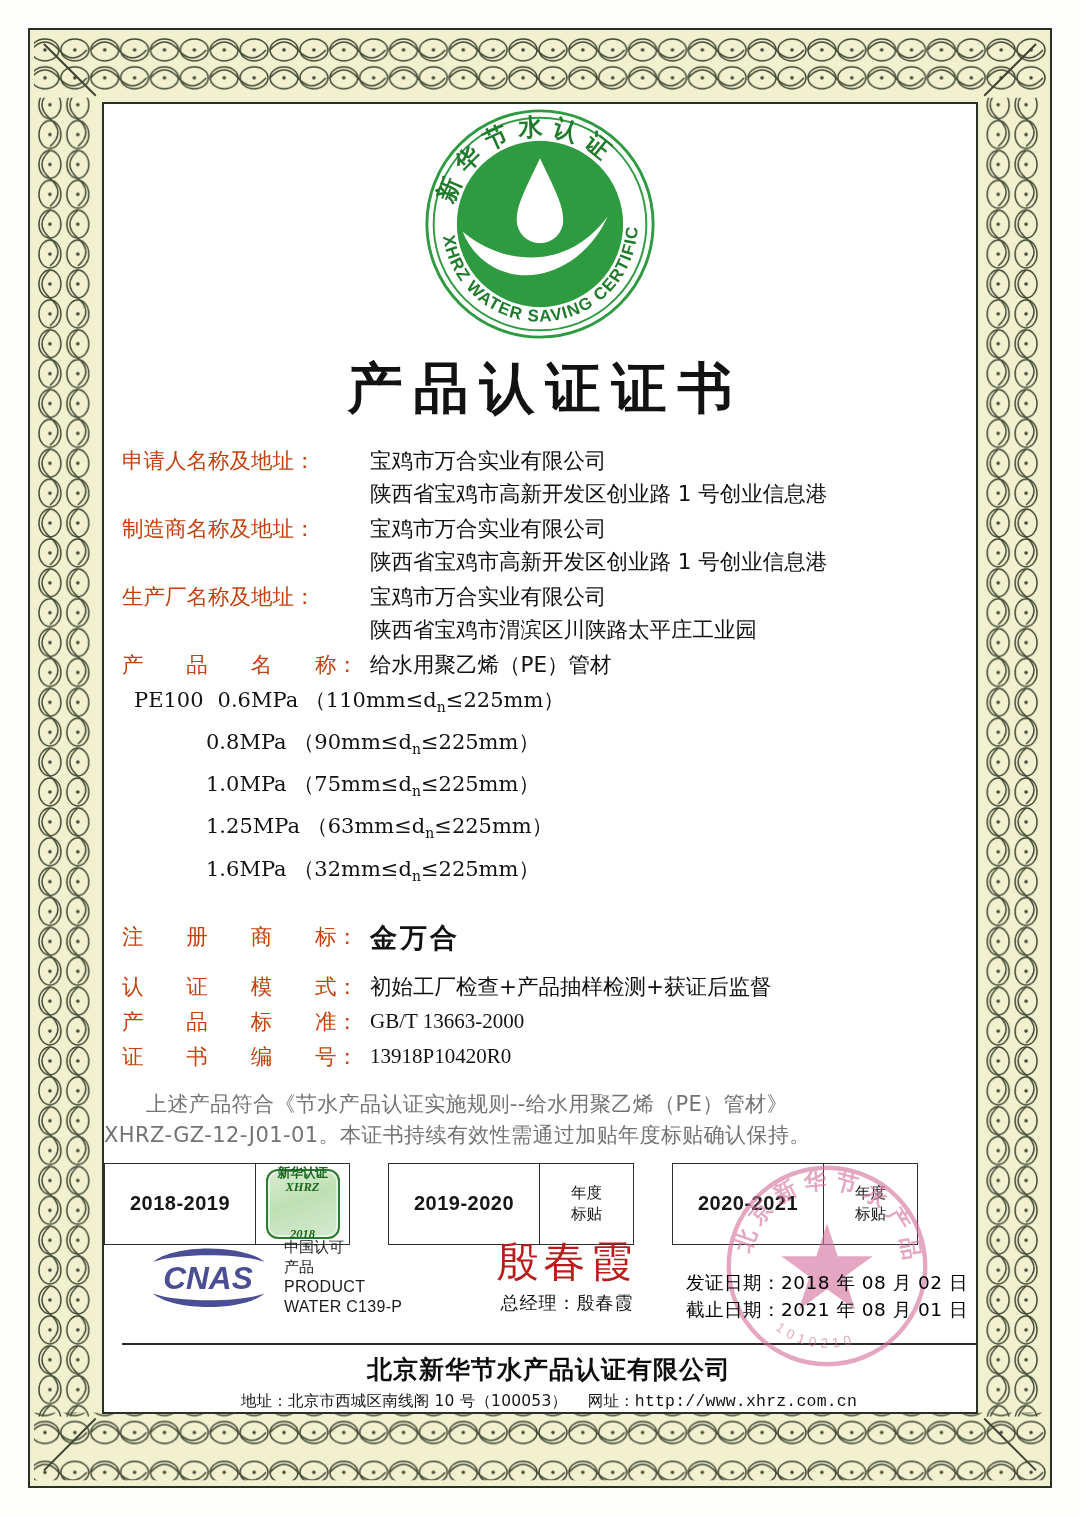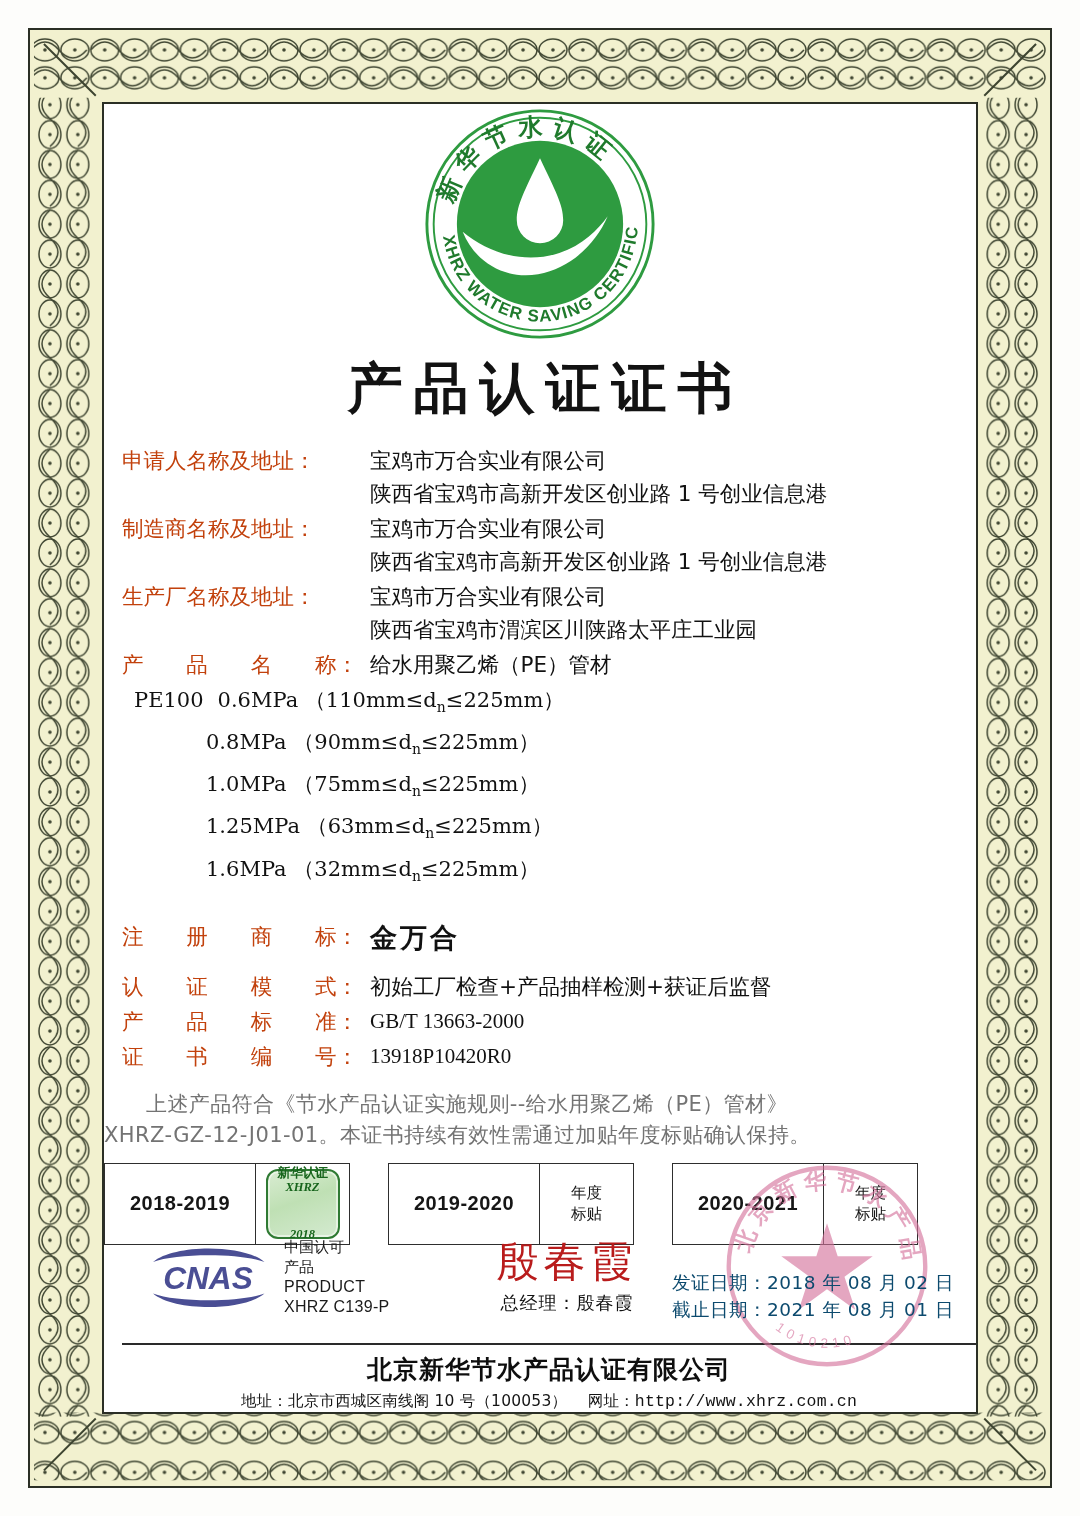--- a/index.html
+++ b/index.html
@@ -224,23 +224,23 @@
     font-family:"DejaVu Serif","Liberation Serif",serif;
     font-size:42px;font-weight:normal;color:#b91c1c;
     letter-spacing:5px;line-height:58px;
   }
   .sign-role{
     font-family:"DejaVu Sans","Liberation Sans",sans-serif;
     font-size:18px;color:#111;letter-spacing:1px;
   }
 
   .dates{
-    position:absolute;right:22px;top:40px;
-    font-family:"DejaVu Sans","Liberation Sans",sans-serif;
-    font-size:18.5px;line-height:27px;color:#0c4a6e;
+    position:absolute;right:8px;top:40px;
+    font-family:"DejaVu Sans","Liberation Sans",sans-serif;
+    font-size:18.5px;line-height:27px;color:#000000;
     letter-spacing:.5px;
     white-space:nowrap;
   }
 
   .seal{
     position:absolute;
     right:42px;top:-70px;
     width:214px;height:214px;
     pointer-events:none;
   }
@@ -501,21 +501,21 @@
         <div class="cnas">
           <svg class="cnas-logo" viewBox="0 0 170 100">
             <path d="M12 30 C40 6 132 6 160 30 C130 18 42 18 12 30 Z" fill="#4a4e94"></path>
             <path d="M12 72 C40 96 132 96 160 72 C130 84 42 84 12 72 Z" fill="#4a4e94"></path>
             <text x="85" y="66" text-anchor="middle" font-family="Liberation Sans, sans-serif" font-size="42" font-weight="bold" font-style="italic" fill="#4a4e94">CNAS</text>
           </svg>
           <div class="cnas-text">
             <div>中国认可</div>
             <div>产品</div>
             <div class="lat">PRODUCT</div>
-            <div class="lat">XHRZ C139-P</div>
+            <div class="lat">WATER C139-P</div>
           </div>
         </div>
 
         <div class="sign">
           <div class="sign-name">殷春霞</div>
           <div class="sign-role">总经理：殷春霞</div>
         </div>
 
         <div class="dates">
           <div>发证日期：2018 年 08 月 02 日</div>

